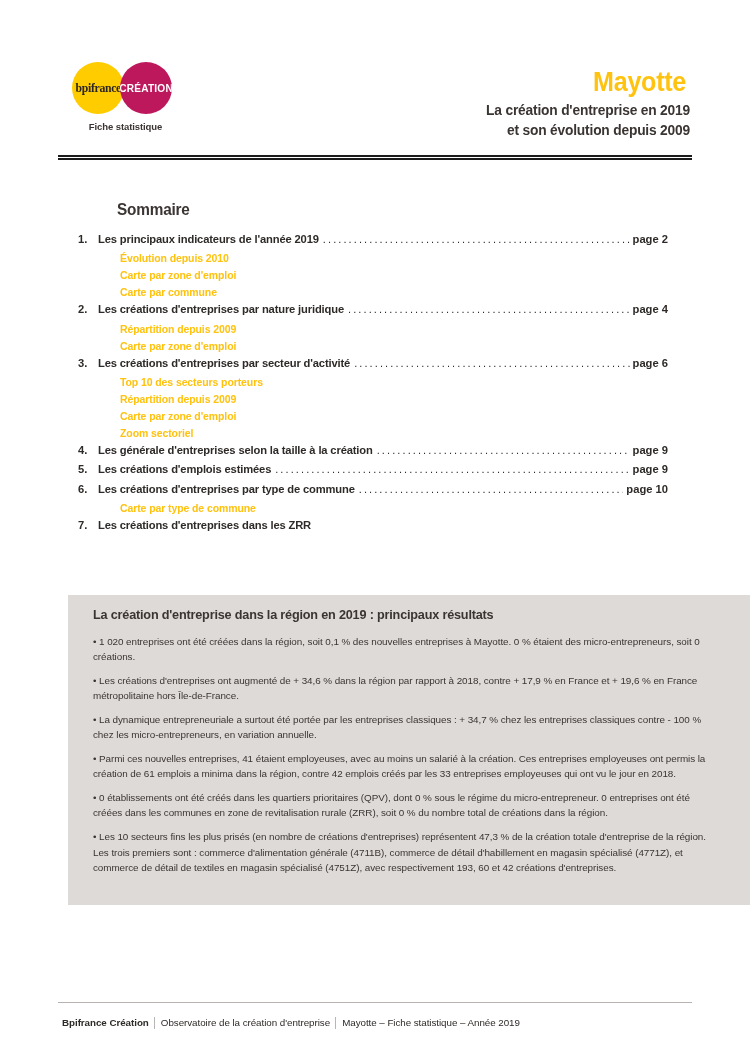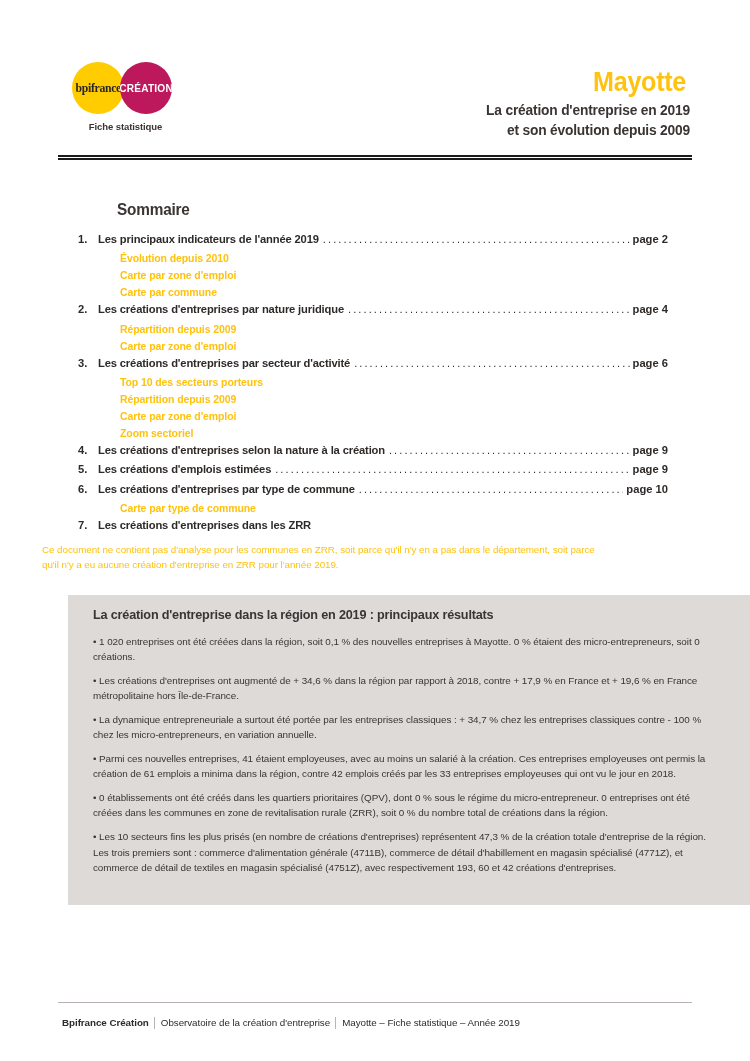--- a/index.html
+++ b/index.html
@@ -304,21 +304,21 @@
         <span class="toc-label">Les créations d'entreprises par secteur d'activité</span>
         <span class="toc-dots">............................................................................................................................................</span>
         <span class="toc-page">page 6</span>
       </div>
       <div class="toc-sub">Top 10 des secteurs porteurs</div>
       <div class="toc-sub">Répartition depuis 2009</div>
       <div class="toc-sub">Carte par zone d'emploi</div>
       <div class="toc-sub">Zoom sectoriel</div>
       <div class="toc-row">
         <span class="toc-num">4.</span>
-        <span class="toc-label">Les créations d'entreprises selon la nature à la création</span>
+        <span class="toc-label">Les générale d'entreprises selon la taille à la création</span>
         <span class="toc-dots">............................................................................................................................................</span>
         <span class="toc-page">page 9</span>
       </div>
       <div class="toc-row">
         <span class="toc-num">5.</span>
         <span class="toc-label">Les créations d'emplois estimées</span>
         <span class="toc-dots">............................................................................................................................................</span>
         <span class="toc-page">page 9</span>
       </div>
       <div class="toc-row">
@@ -326,21 +326,20 @@
         <span class="toc-label">Les créations d'entreprises par type de commune</span>
         <span class="toc-dots">............................................................................................................................................</span>
         <span class="toc-page">page 10</span>
       </div>
       <div class="toc-sub">Carte par type de commune</div>
       <div class="toc-row">
         <span class="toc-num">7.</span>
         <span class="toc-label">Les créations d'entreprises dans les ZRR</span>
       </div>
     </div>
-  <div class="toc-note">Ce document ne contient pas d'analyse pour les communes en ZRR, soit parce qu'il n'y en a pas dans le département, soit parce qu'il n'y a eu aucune création d'entreprise en ZRR pour l'année 2019.</div>
 </div>
 
 <div class="results-box">
   <div class="results-title">La création d'entreprise dans la région en 2019 : principaux résultats</div>
   <div id="results-paras">
       <div class="results-para">• 1 020 entreprises ont été créées dans la région, soit 0,1 % des nouvelles entreprises à Mayotte. 0 % étaient des micro-entrepreneurs, soit 0 créations.</div>
       <div class="results-para">• Les créations d'entreprises ont augmenté de + 34,6 % dans la région par rapport à 2018, contre + 17,9 % en France et + 19,6 % en France métropolitaine hors Île-de-France.</div>
       <div class="results-para">• La dynamique entrepreneuriale a surtout été portée par les entreprises classiques : + 34,7 % chez les entreprises classiques contre - 100 % chez les micro-entrepreneurs, en variation annuelle.</div>
       <div class="results-para">• Parmi ces nouvelles entreprises, 41 étaient employeuses, avec au moins un salarié à la création. Ces entreprises employeuses ont permis la création de 61 emplois a minima dans la région, contre 42 emplois créés par les 33 entreprises employeuses qui ont vu le jour en 2018.</div>
       <div class="results-para">• 0 établissements ont été créés dans les quartiers prioritaires (QPV), dont 0 % sous le régime du micro-entrepreneur. 0 entreprises ont été créées dans les communes en zone de revitalisation rurale (ZRR), soit 0 % du nombre total de créations dans la région.</div>

